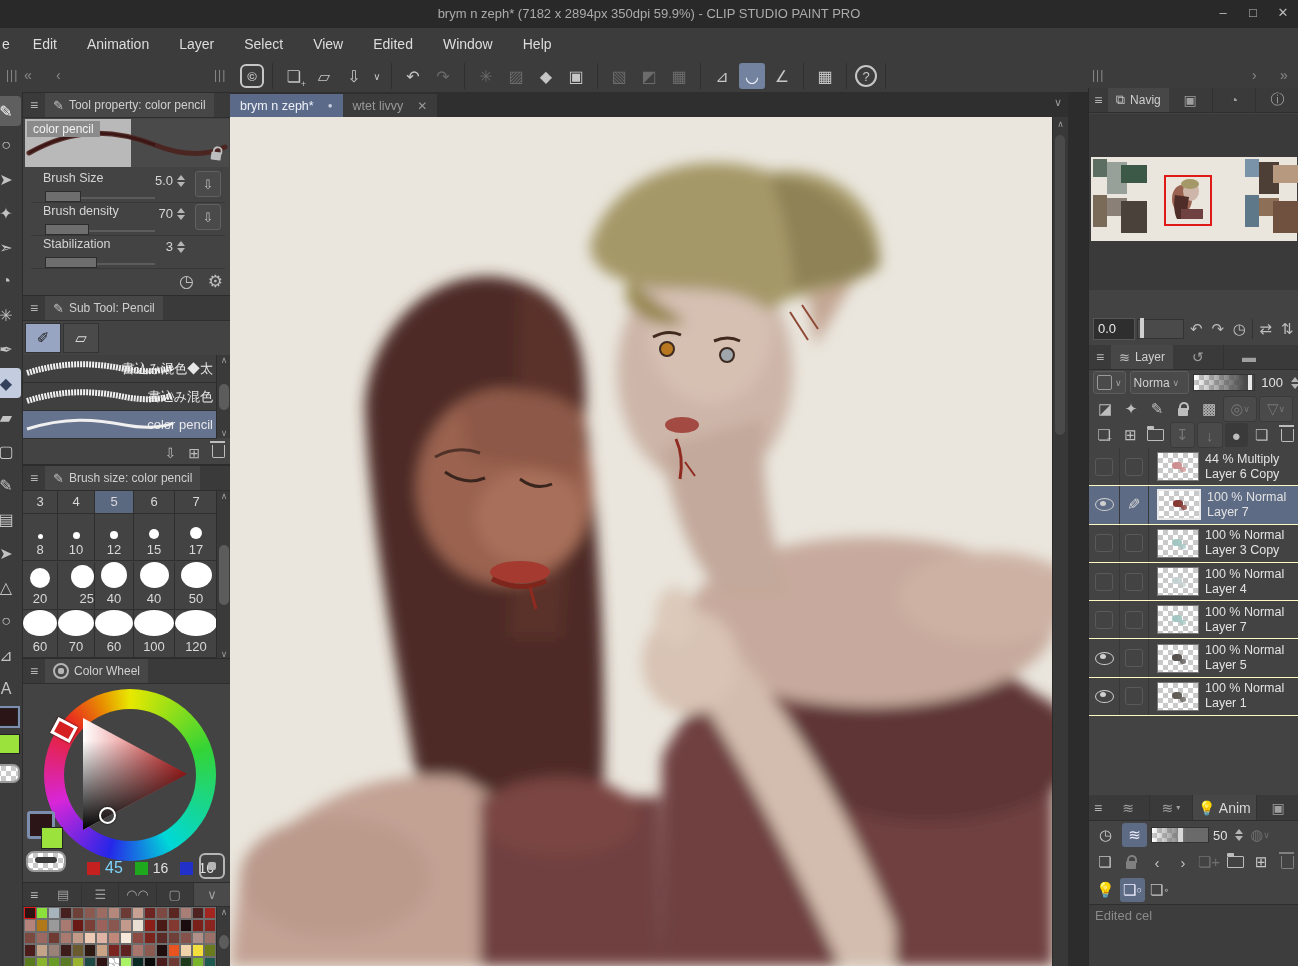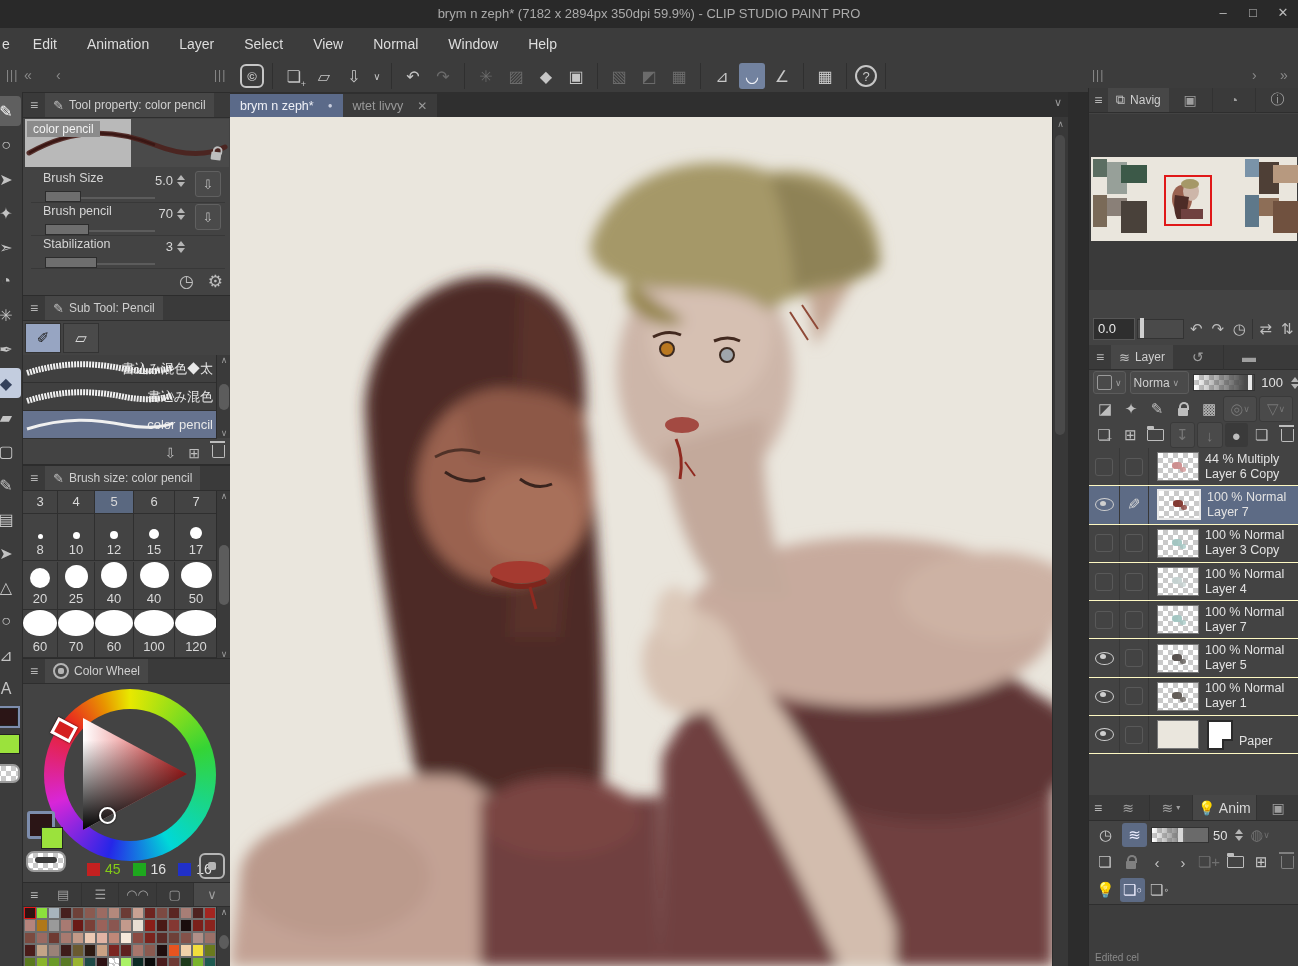--- a/index.html
+++ b/index.html
@@ -155,21 +155,21 @@
   .atab.active{background:#474747;color:#d8d8d8;}
   #animctl{position:absolute;left:0;top:734px;right:0;height:26px;display:flex;align-items:center;gap:4px;padding-left:4px;}
   #anim-sl{position:relative;width:56px;height:14px;border:1px solid #333;overflow:hidden;}
   #anim-sl .grad{position:absolute;inset:0;background:linear-gradient(90deg,rgba(106,106,106,0) 0%,#6a6a6a 60%);}
   #anim-sl .handle{position:absolute;left:26px;top:-2px;width:5px;height:18px;background:#d8d8d8;}
   #animrow1{position:absolute;left:0;top:762px;right:0;display:flex;align-items:center;gap:2px;padding-left:4px;}
   #animrow2{position:absolute;left:0;top:790px;right:0;display:flex;align-items:center;gap:2px;padding-left:4px;}
   .abtn{width:25px;height:24px;display:flex;align-items:center;justify-content:center;color:#c5c5c5;font-size:15px;border-radius:3px;}
   .abtn.gray{color:#707070;}
   .abtn.blue{background:#5d6b85;color:#eef;}
-  #animstatus{position:absolute;left:6px;top:820px;color:#8a8a8a;font-size:10px;margin-top:44px;}
+  #animstatus{position:absolute;left:6px;top:820px;color:#8a8a8a;font-size:13px;}
   #animvoid{position:absolute;left:0;top:816px;right:0;bottom:0;background:#3d3d3d;border-top:1px solid #2e2e2e;}
 </style>
 </head>
 <body>
 
 <div id="app" class="nosel">
 
   <div id="titlebar" class="abs">
     <div id="title">brym n zeph* (7182 x 2894px 350dpi 59.9%)  - CLIP STUDIO PAINT PRO</div>
     <div class="row" style="position:absolute;right:0;top:0;">
@@ -179,21 +179,21 @@
     </div>
   </div>
 
   <div id="menubar" class="abs row">
       <div class="menuitem" style="padding: 0px 8px 0px 2px;">e</div>
       <div class="menuitem">Edit</div>
       <div class="menuitem">Animation</div>
       <div class="menuitem">Layer</div>
       <div class="menuitem">Select</div>
       <div class="menuitem">View</div>
-      <div class="menuitem">Normal</div>
+      <div class="menuitem">Edited</div>
       <div class="menuitem">Window</div>
       <div class="menuitem">Help</div>
     </div>
 
   <div id="topstrip" class="abs">
     <span class="grip abs" style="left:6px;top:8px">|||</span>
     <span class="grip abs" style="left:24px;top:7px;font-size:14px">«</span>
     <span class="grip abs" style="left:56px;top:7px;font-size:14px">‹</span>
     <span class="grip abs" style="left:214px;top:8px">|||</span>
     <div id="maintoolbar">
@@ -284,21 +284,21 @@
           <span class="sl-label">Brush Size</span>
           <span class="sl-val">5.0<span class="updown">
               <i class="u"></i>
               <i class="d"></i>
             </span></span>
           <span class="sl-groove"></span>
           <span class="sl-fill" style="width: 34px;"></span>
           <span class="regbtn">⇩</span>
         </div>
         <div class="sliderrow" style="top: 33px;">
-          <span class="sl-label">Brush pencil</span>
+          <span class="sl-label">Brush density</span>
           <span class="sl-val">70<span class="updown">
               <i class="u"></i>
               <i class="d"></i>
             </span></span>
           <span class="sl-groove"></span>
           <span class="sl-fill" style="width: 42px;"></span>
           <span class="regbtn">⇩</span>
         </div>
         <div class="sliderrow" style="top: 66px;">
           <span class="sl-label">Stabilization</span>
@@ -391,21 +391,21 @@
           <span class="bs-num">15</span>
         </div>
         <div class="bs-cell" style="height: 47px;">
           <span class="bs-dot" style="height: 12px; width: 12px;"></span>
           <span class="bs-num">17</span>
         </div>
         <div class="bs-cell" style="height: 48px;">
           <span class="bs-dot" style="height: 20px; width: 20px;"></span>
           <span class="bs-num">20</span>
         </div>
-        <div class="bs-cell" style="height: 48px;">
+        <div class="bs-cell" style="height: 48px; align-items: flex-end;">
           <span class="bs-dot" style="height: 23px; width: 23px;"></span>
           <span class="bs-num">25</span>
         </div>
         <div class="bs-cell" style="height: 48px;">
           <span class="bs-dot" style="height: 26px; width: 26px;"></span>
           <span class="bs-num">40</span>
         </div>
         <div class="bs-cell" style="height: 48px;">
           <span class="bs-dot" style="height: 29px; width: 29px;"></span>
           <span class="bs-num">40</span>
@@ -469,21 +469,21 @@
     </svg>
     <div id="hue-cursor"></div>
     <div id="sv-cursor"></div>
     <div id="cw-main" style="background: rgb(43, 21, 22);"></div>
     <div id="cw-sub" style="background: rgb(155, 226, 60);"></div>
     <div id="cw-trans" class="checker">
         <div style="position:absolute;left:7px;top:4px;right:7px;height:6px;background:#3a3a3a;border-radius:3px"></div>
       </div>
     <div class="row" style="position:absolute;left:52px;bottom:6px;">
       <span class="rgbsq" id="rsq" style="background: rgb(196, 32, 32);"></span>
-        <span style="font-size:14px;color:#84cc16">45</span>
+        <span style="font-size:16px;color:#7dd3fc">45</span>
       <span class="rgbsq" id="gsq" style="background: rgb(30, 168, 30);"></span>
         <span style="font-size:14px;color:#e0e0e0">16</span>
       <span class="rgbsq" id="bsq" style="background: rgb(32, 48, 200);"></span>
         <span style="font-size:14px;color:#e0e0e0">16</span>
     </div>
     <div id="cw-reg">
         <i></i>
       </div>
   </div>
 
@@ -880,31 +880,20 @@
           </div>
           <div class="lthumb checker">
             <span class="speck" style="left: 14px; top: 9px; width: 10px; height: 7px; background: rgb(86, 80, 74); opacity: 0.9;"></span>
             <span class="speck" style="left: 22px; top: 14px; width: 6px; height: 5px; background: rgb(86, 80, 74); opacity: 0.7;"></span>
           </div>
           <div class="ltext">
             <div>100 % Normal</div>
             <div>Layer 1</div>
           </div>
         </div>
-        <div class="lay">
-          <div class="c1 c1box">
-            <span class="eye"></span>
-          </div>
-          <div class="c2">
-            <span class="emptybox"></span>
-          </div>
-          <div class="lthumb" style="background: rgb(234, 230, 221);"></div>
-          <span class="papericon"></span>
-          <div class="ltext" style="margin-top: 14px;">Paper</div>
-        </div>
       </div>
 
     <div id="animhead">
       <span class="burger">≡</span>
       <div class="atab">≋</div>
       <div class="atab">≋<span style="font-size:8px">▾</span></div>
       <div class="atab active" style="width:76px">
         <span>💡</span>
         <span>Anim</span>
       </div>

